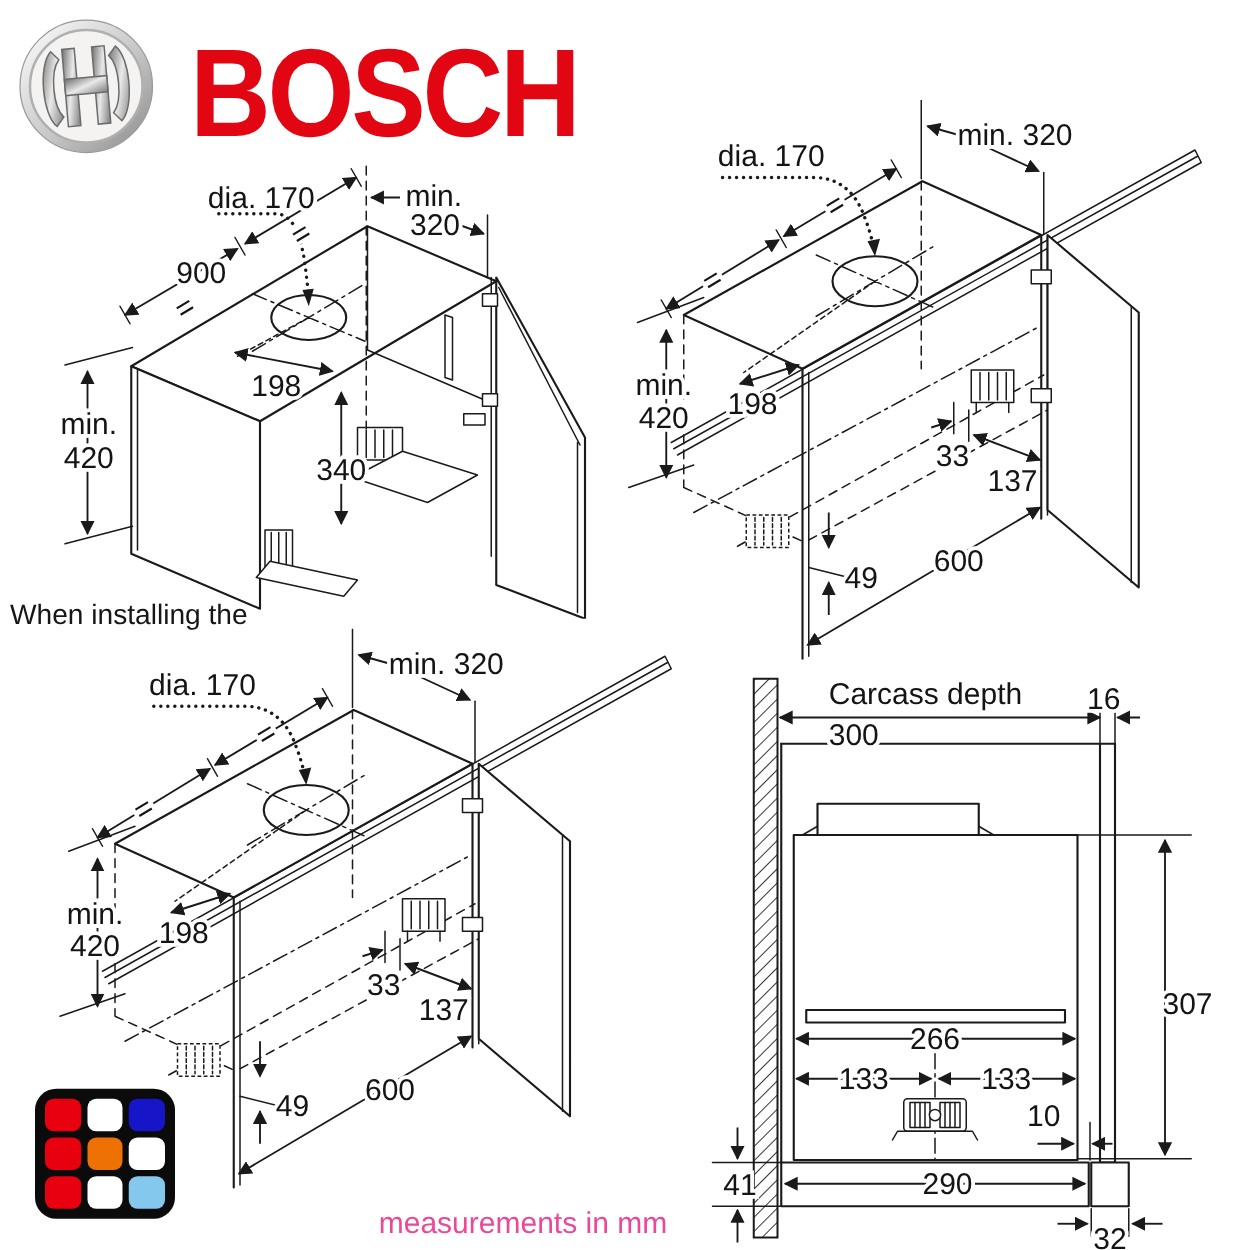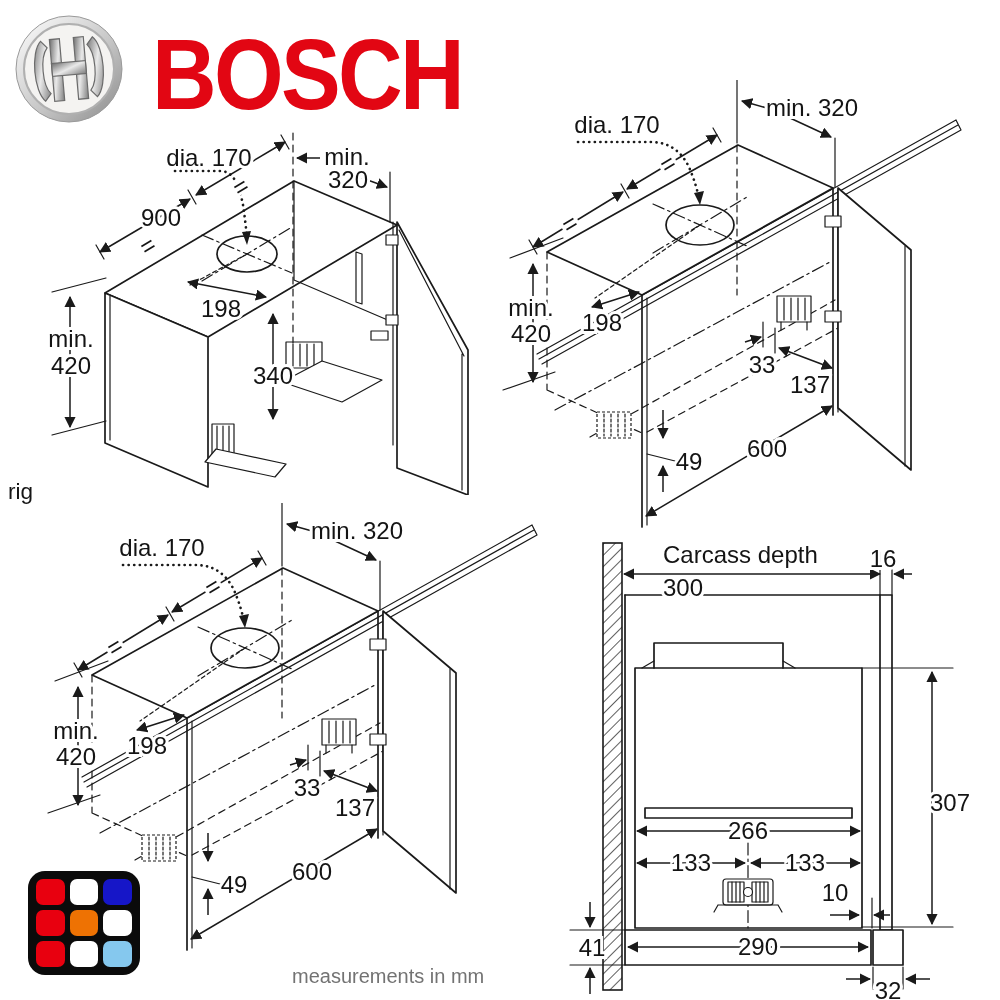--- a/index.html
+++ b/index.html
@@ -11,21 +11,21 @@
   .diag .fw{fill:#fff;stroke:#1a1a1a;stroke-width:1.7;stroke-linejoin:round}
   .diag .thin{stroke-width:1.2}
   .diag .dash{stroke-dasharray:7 5}
   .diag .dsh2{stroke-dasharray:4 3}
   .diag .dd{stroke-dasharray:12 4 2.5 4}
   .diag .dot{stroke-dasharray:0.1 5.5;stroke-width:2.7;stroke-linecap:round}
   .diag .dim{stroke:#1a1a1a;stroke-width:1.5;fill:none}
   .diag text{font-family:"Liberation Sans",sans-serif;fill:#141414;font-size:24px;
              text-anchor:middle;paint-order:stroke;stroke:#ffffff;stroke-width:6px}
   #note{left:8px;top:479px;font-size:22.5px;line-height:25px;color:#161616;white-space:nowrap}
-  #caption{left:292px;top:965px;font-size:20px;color:#737373}
+  #caption{left:303px;top:965px;font-size:24px;color:#ec4899}
   #grid{left:28px;top:871px;width:112px;height:104px;border-radius:17px;
         display:grid;grid-template-columns:repeat(3,1fr);grid-template-rows:repeat(3,1fr);
         gap:5px;padding:8px;box-sizing:border-box}
   #grid div{border-radius:7px}
 </style>
 </head>
 <body>
 
 <div id="page">
 
@@ -50,21 +50,21 @@
         <path d="M89,33 C100,43 100,83 89,93 L83,86 C91,77 91,49 83,40 Z"></path>
         <rect x="46" y="32" width="10" height="62"></rect>
         <rect x="70" y="32" width="10" height="62"></rect>
         <rect x="46" y="56" width="34" height="13"></rect>
       </g>
     </g>
     <text x="146" y="103" font-size="100" font-weight="bold" letter-spacing="-3" text-anchor="start" textLength="310" lengthAdjust="spacingAndGlyphs" style="font-family:'Liberation Sans',sans-serif" fill="#e20613">BOSCH</text>
   </svg>
 
   <div id="note" class="abs">
-    <div>rig</div>
+    <div>When installing the</div>
   </div>
 
   <svg class="abs diag" style="left:40px;top:130px" width="440" height="365" viewBox="0 0 440 365">
     <defs>
       <marker id="aA" viewBox="0 0 10 10" refX="9" refY="5" markerWidth="7.5" markerHeight="7.5" orient="auto-start-reverse">
         <path d="M0,0L10,5L0,10z" fill="#1a1a1a"></path>
         </marker>
     </defs>
     <g>
       <path class="fw" d="M65,163 L254,51 L357,95 L168,207 Z"></path>

